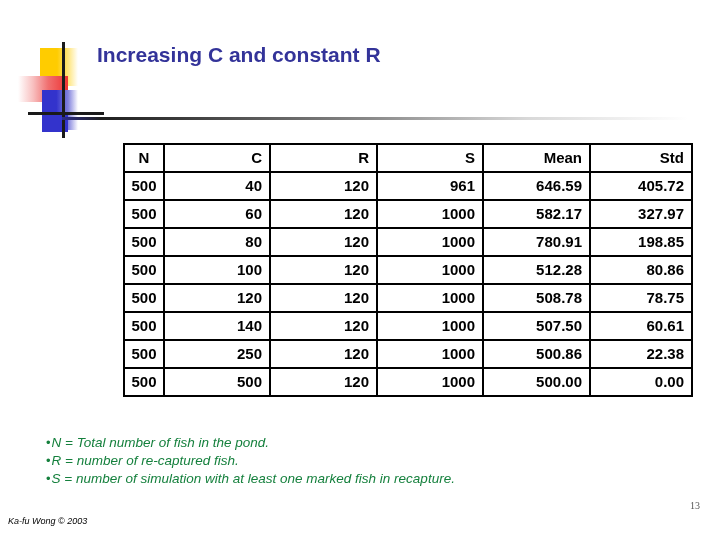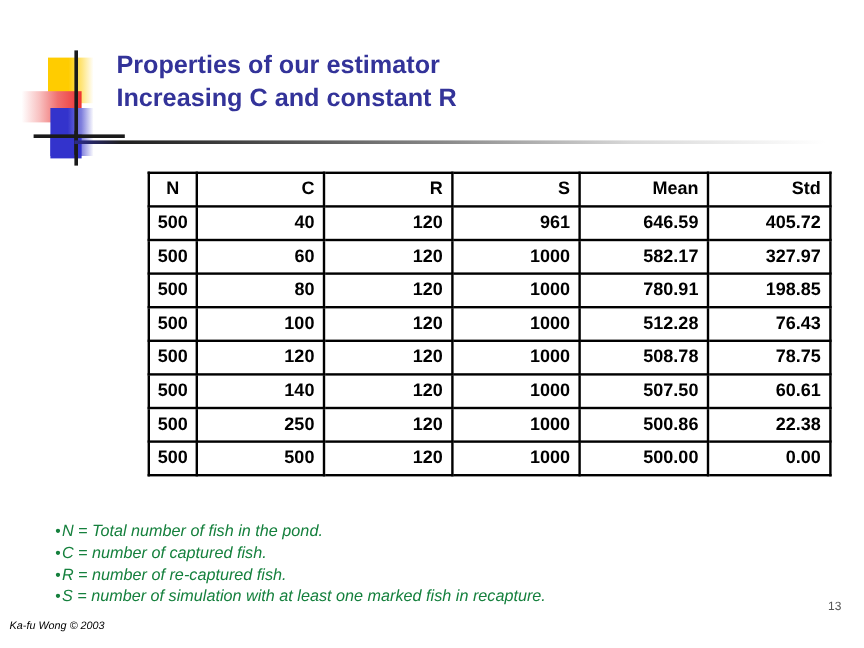--- a/index.html
+++ b/index.html
@@ -174,36 +174,36 @@
     font-size: 9px;
     color: #000000;
     white-space: nowrap;
   }
   .footer-page {
     position: absolute;
     left: 690px;
     top: 500px;
     font-size: 10px;
     color: #555555;
+    font-family: Liberation Serif, serif;
   }
 </style>
 </head>
 <body>
 
 <div class="logo">
   <div class="sq-yellow"></div>
   <div class="sq-red"></div>
   <div class="sq-blue"></div>
   <div class="sq-blue2"></div>
   <div class="line-v"></div>
   <div class="line-h"></div>
 </div>
 
 <div class="title-block">
-  <div class="title-line">Properties of our estimator</div>
   <div class="title-line">Increasing C and constant R</div>
 </div>
 <div class="title-rule-tick"></div>
 <div class="title-rule"></div>
 
 <div class="table-wrap">
   <table class="stats">
     <colgroup>
       <col class="c0">
         <col class="c1">
@@ -244,21 +244,21 @@
         <td>1000</td>
         <td>780.91</td>
         <td>198.85</td>
       </tr>
       <tr>
         <td class="col-n">500</td>
         <td>100</td>
         <td>120</td>
         <td>1000</td>
         <td>512.28</td>
-        <td>76.43</td>
+        <td>80.86</td>
       </tr>
       <tr>
         <td class="col-n">500</td>
         <td>120</td>
         <td>120</td>
         <td>1000</td>
         <td>508.78</td>
         <td>78.75</td>
       </tr>
       <tr>
@@ -285,23 +285,20 @@
         <td>500.00</td>
         <td>0.00</td>
       </tr>
     </tbody>
   </table>
 </div>
 
 <div class="notes">
   <div class="note">
     <span class="bullet">•</span><span>N = Total number of fish in the pond.</span>
-  </div>
-  <div class="note">
-    <span class="bullet">•</span><span>C = number of captured fish.</span>
   </div>
   <div class="note">
     <span class="bullet">•</span><span>R = number of re-captured fish.</span>
   </div>
   <div class="note">
     <span class="bullet">•</span><span>S = number of simulation with at least one marked fish in recapture.</span>
   </div>
 </div>
 
 <div class="footer-credit">Ka-fu Wong © 2003</div>

